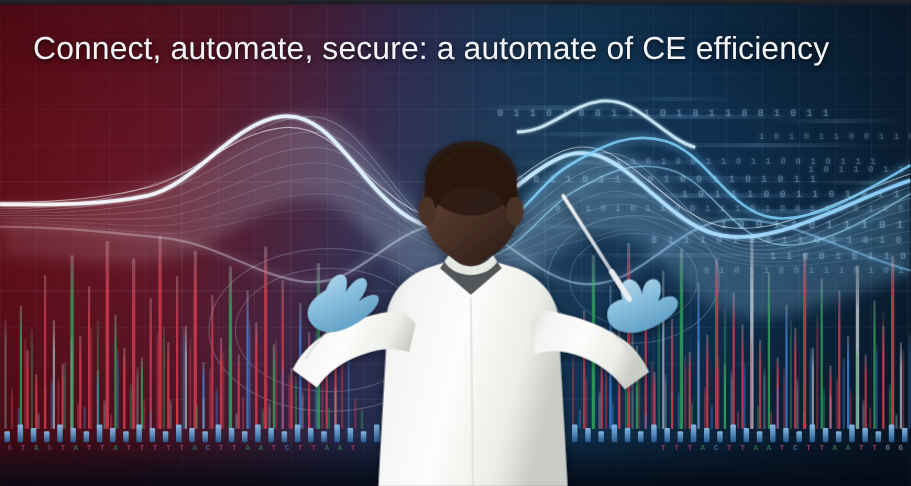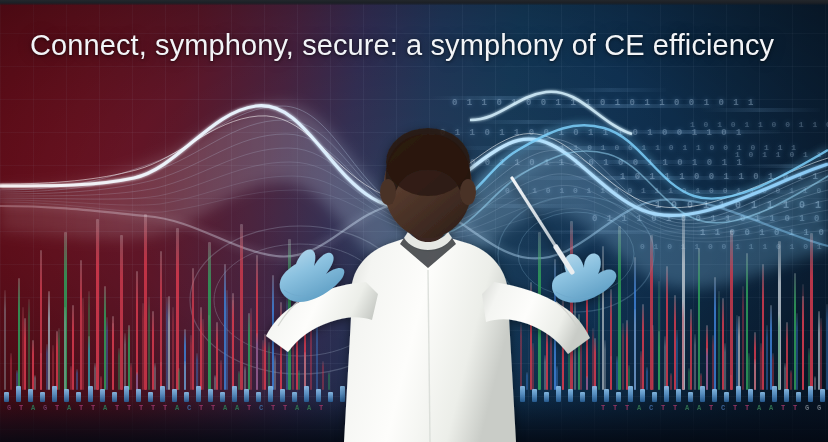--- a/index.html
+++ b/index.html
@@ -112,21 +112,20 @@
       <div class="streak" style="left: 452px; top: 204px; width: 140px; opacity: 0.24;"></div>
       <div class="streak" style="left: 666px; top: 216px; width: 150px; opacity: 0.3;"></div>
       <div class="streak" style="left: 512px; top: 230px; width: 210px; opacity: 0.22;"></div>
       <div class="streak" style="left: 700px; top: 108px; width: 120px; opacity: 0.26;"></div>
       <div class="streak" style="left: 744px; top: 164px; width: 84px; opacity: 0.24;"></div>
       <div class="streak" style="left: 556px; top: 88px; width: 110px; opacity: 0.22;"></div>
     </div>
 
   <div class="binlayer" id="binary-layer">
       <div class="binrow" style="left: 452px; top: 98px; font-size: 9px; opacity: 0.55;">0 1 1 0 1 0 0 1 1 1 0 1 0 1 1 0 0 1 0 1 1</div>
-      <div class="binrow" style="left: 440px; top: 128px; font-size: 9px; opacity: 0.5;">0 1 1 0 1 1 0 0 1 0 1 1 1 0 1 0 0 1 1 0 1</div>
       <div class="binrow" style="left: 560px; top: 143px; font-size: 8px; opacity: 0.45;">1 1 0 1 0 0 1 1 0 1 1 0 0 1 0 1 1 1</div>
       <div class="binrow" style="left: 470px; top: 158px; font-size: 9px; opacity: 0.5;">0 0 1 1 0 1 1 1 0 1 0 0 1 1 0 1 0 1 1</div>
       <div class="binrow" style="left: 620px; top: 172px; font-size: 9px; opacity: 0.55;">1 0 1 1 1 0 0 1 1 0 1 0 1 1 0 0 1</div>
       <div class="binrow" style="left: 505px; top: 186px; font-size: 8px; opacity: 0.45;">0 1 1 0 1 0 1 1 0 0 1 1 1 0 1 0 0 1 1</div>
       <div class="binrow" style="left: 655px; top: 200px; font-size: 10px; opacity: 0.6;">1 0 0 1 1 0 1 1 1 0 1 0 0 1 1 0 1 0 1 1</div>
       <div class="binrow" style="left: 592px; top: 214px; font-size: 9px; opacity: 0.5;">0 1 1 1 0 1 0 0 1 1 0 1 1 0 1 0 0 1</div>
       <div class="binrow" style="left: 700px; top: 228px; font-size: 9px; opacity: 0.55;">1 1 0 0 1 0 1 1 0 1 1 1 0 1 0 0 1 1 0</div>
       <div class="binrow" style="left: 640px; top: 242px; font-size: 8px; opacity: 0.42;">0 1 0 1 1 0 0 1 1 1 0 1 0 1 1 0 0 1</div>
       <div class="binrow" style="left: 735px; top: 150px; font-size: 8px; opacity: 0.45;">1 0 1 1 0 1 1 0 0 1 0 1 1 1 0 1 0</div>
       <div class="binrow" style="left: 762px; top: 186px; font-size: 8px; opacity: 0.4;">0 0 1 1 0 1 0 1 1 0 1 1 0 0 1 0 1</div>
@@ -633,16 +632,16 @@
                  C558,300 552,294 552,286
                  C552,278 558,274 566,272 Z" fill="url(#gGlove)"></path>
         <path d="M556,292 C566,298 578,300 590,296" stroke="#6fa8cc" stroke-width="1" fill="none" opacity="0.7"></path>
 
         <line x1="572" y1="272" x2="512" y2="178" stroke="url(#gBaton)" stroke-width="3.2" stroke-linecap="round"></line>
         <line x1="572" y1="272" x2="556" y2="247" stroke="#e9edf0" stroke-width="5" stroke-linecap="round"></line>
       </g>
     </svg>
   </div>
 
-  <div class="headline">Connect, symphony, secure: a symphony of CE efficiency</div>
+  <div class="headline">Connect, automate, secure: a automate of CE efficiency</div>
 
   <div class="bg-topstrip"></div>
 </div>
 
 </body></html>

